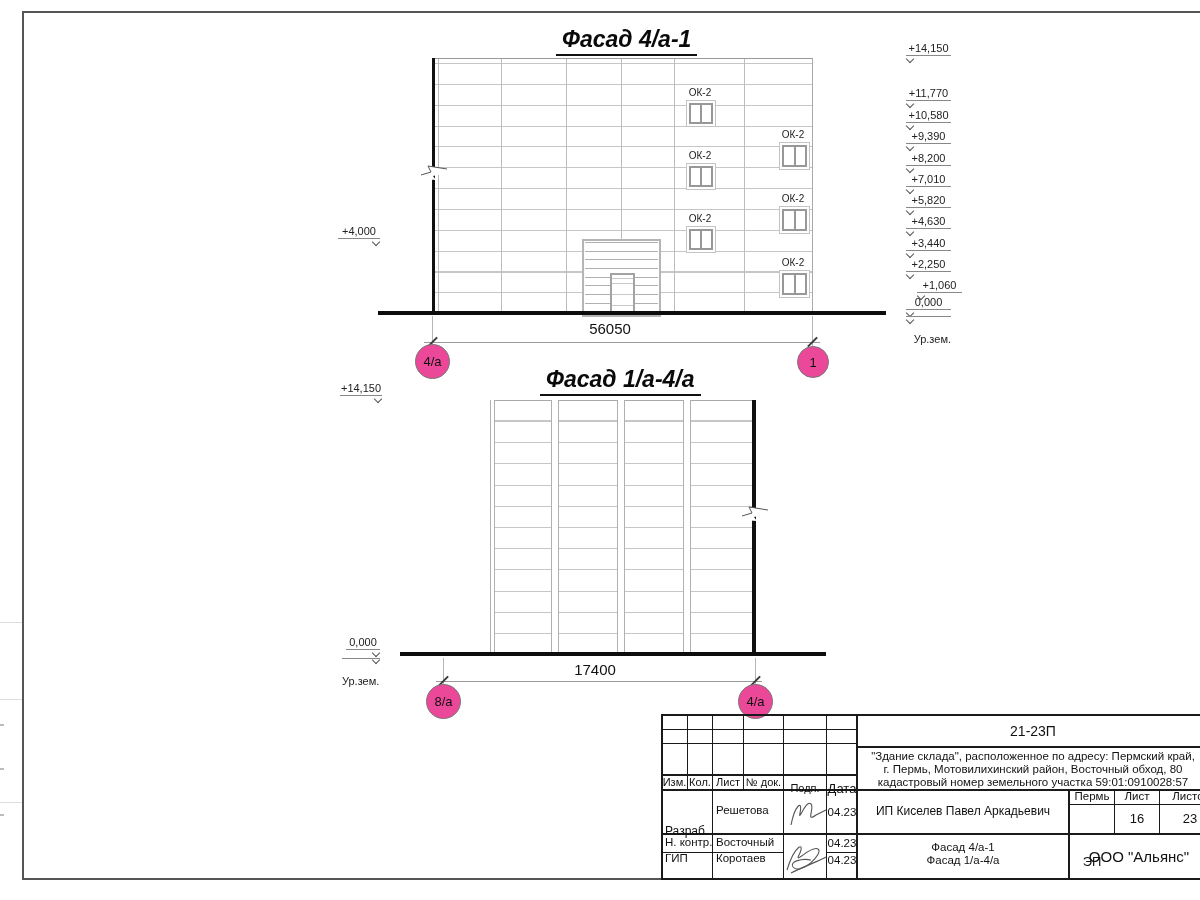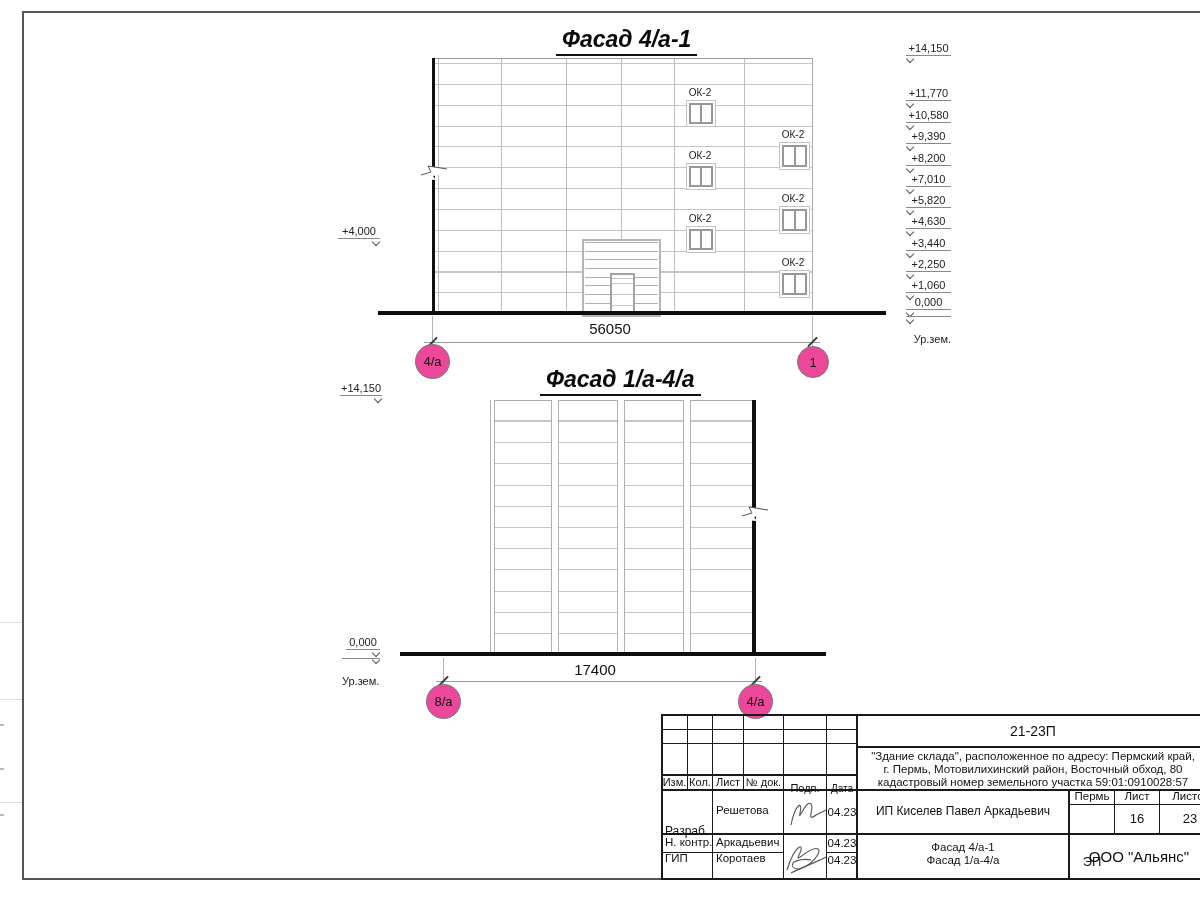--- a/index.html
+++ b/index.html
@@ -144,21 +144,21 @@
 <div class="elev elev-r" style="top:42px;"><span>+14,150</span><span class="chev chev-l"></span></div>
 <div class="elev elev-r" style="top:87px;"><span>+11,770</span><span class="chev chev-l"></span></div>
 <div class="elev elev-r" style="top:109px;"><span>+10,580</span><span class="chev chev-l"></span></div>
 <div class="elev elev-r" style="top:130px;"><span>+9,390</span><span class="chev chev-l"></span></div>
 <div class="elev elev-r" style="top:152px;"><span>+8,200</span><span class="chev chev-l"></span></div>
 <div class="elev elev-r" style="top:173px;"><span>+7,010</span><span class="chev chev-l"></span></div>
 <div class="elev elev-r" style="top:194px;"><span>+5,820</span><span class="chev chev-l"></span></div>
 <div class="elev elev-r" style="top:215px;"><span>+4,630</span><span class="chev chev-l"></span></div>
 <div class="elev elev-r" style="top:237px;"><span>+3,440</span><span class="chev chev-l"></span></div>
 <div class="elev elev-r" style="top:258px;"><span>+2,250</span><span class="chev chev-l"></span></div>
-<div class="elev elev-r" style="top:279px;"><span>+1,060</span><span class="chev chev-l"></span></div>
+<div class="elev elev-r" style="top:279px;margin-left:11px;"><span>+1,060</span><span class="chev chev-l"></span></div>
 <div class="elev elev-r" style="top:296px;"><span>0,000</span><span class="chev chev-l"></span><span class="chev" style="left:1px;bottom:-14px;"></span></div>
 <div class="urz" style="left:906px;top:316px;width:45px;text-align:right;">Ур.зем.</div>
 
 <div class="elev" style="left:338px;top:225px;width:42px;text-align:center;">
   <span>+4,000</span>
   <span class="chev chev-r"></span>
 </div>
 
 <div class="ext" style="left:432px;top:316px;height:34px;"></div>
 <div class="ext" style="left:812px;top:316px;height:34px;"></div>
@@ -229,27 +229,27 @@
   <div class="tbl" style="left:1068px;top:804px;width:132px;height:1px;"></div>
   <div class="tbl" style="left:661px;top:833px;width:539px;height:2px;"></div>
   <div class="tbl" style="left:661px;top:852px;width:122px;height:1px;"></div>
   <div class="tbl" style="left:826px;top:852px;width:31px;height:1px;"></div>
 
   <div class="cell" style="left:662px;top:775px;width:25px;height:14px;font-size:11px;">Изм.</div>
   <div class="cell" style="left:688px;top:775px;width:24px;height:14px;font-size:11px;">Кол.</div>
   <div class="cell" style="left:713px;top:775px;width:30px;height:14px;font-size:11px;">Лист</div>
   <div class="cell" style="left:744px;top:775px;width:39px;height:14px;font-size:11px;">№ док.</div>
   <div class="cell" style="left:784px;top:775px;width:42px;height:26px;font-size:11px;">Подп.</div>
-  <div class="cell" style="left:827px;top:775px;width:30px;height:28px;font-size:10px;">Дата</div>
+  <div class="cell" style="left:827px;top:775px;width:30px;height:28px;font-size:13px;">Дата</div>
 
   <div class="cell cell-l" style="left:665px;top:809px;width:47px;height:16px;font-size:12px;margin-top:15px;">Разраб.</div>
   <div class="cell cell-l" style="left:716px;top:803px;width:66px;height:16px;font-size:11.5px;">Решетова</div>
   <div class="cell" style="left:827px;top:805px;width:30px;height:16px;font-size:11.5px;">04.23</div>
   <div class="cell cell-l" style="left:665px;top:835px;width:50px;height:16px;font-size:11.5px;">Н. контр.</div>
-  <div class="cell cell-l" style="left:716px;top:835px;width:66px;height:16px;font-size:11.5px;">Аркадьевич</div>
+  <div class="cell cell-l" style="left:716px;top:835px;width:66px;height:16px;font-size:11.5px;">Восточный</div>
   <div class="cell" style="left:827px;top:836px;width:30px;height:16px;font-size:11.5px;">04.23</div>
   <div class="cell cell-l" style="left:665px;top:851px;width:47px;height:16px;font-size:11.5px;">ГИП</div>
   <div class="cell cell-l" style="left:716px;top:851px;width:66px;height:16px;font-size:11.5px;">Коротаев</div>
   <div class="cell" style="left:827px;top:853px;width:30px;height:16px;font-size:11.5px;">04.23</div>
 
   <svg class="sig" style="left:786px;top:793px;" width="42" height="40" viewBox="0 0 42 40">
     <path d="M5 32 C9 12 17 6 14 20 C12 30 20 6 25 11 C29 15 19 30 30 22 L40 17" fill="none" stroke="#555" stroke-width="1.1"></path>
   </svg>
   <svg class="sig" style="left:781px;top:836px;" width="48" height="42" viewBox="0 0 48 42">
     <path d="M6 34 C14 8 25 5 18 19 C13 29 30 9 37 13 C43 17 20 40 12 31 C8 26 20 22 30 24" fill="none" stroke="#555" stroke-width="1.1"></path>

